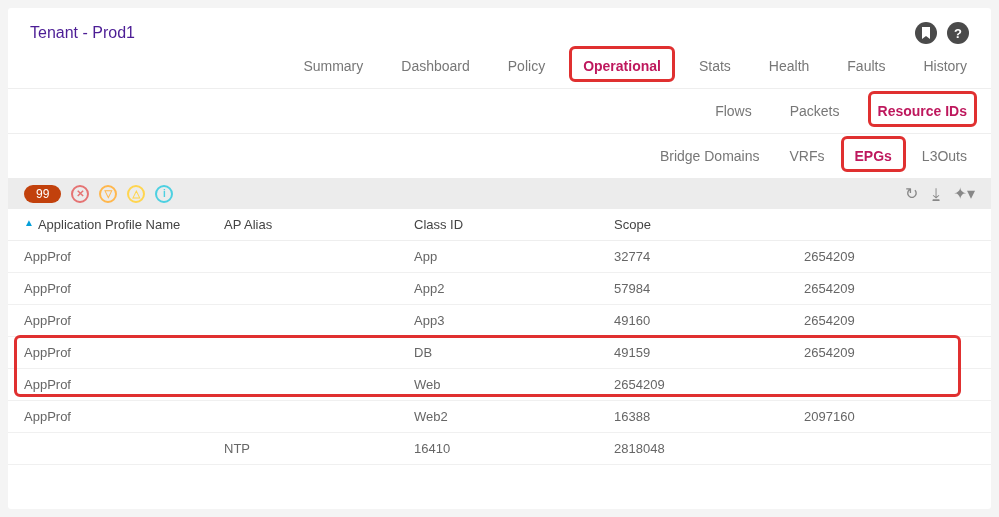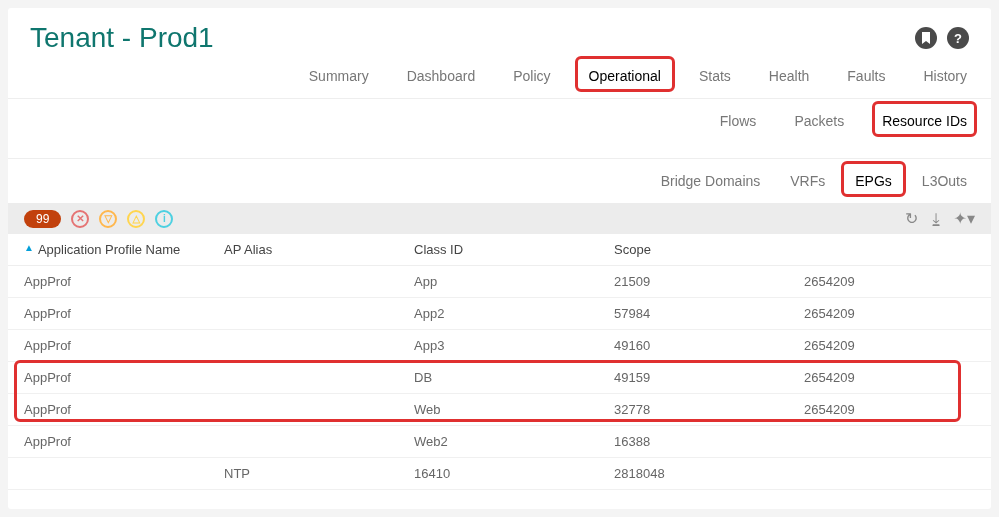--- a/index.html
+++ b/index.html
@@ -20,23 +20,23 @@
       padding-top: 10px;
       position: relative;
     }
     .header-row {
       display: flex;
       justify-content: space-between;
       align-items: center;
       padding: 4px 22px 10px 22px;
     }
     .title {
-      font-size: 28px;
+      font-size: 16px;
       font-weight: 400;
-      color: #0f766e;
+      color: #4c1d95;
     }
     .header-icons { display: flex; gap: 10px; }
     .circ-icon {
       width: 22px; height: 22px; border-radius: 50%;
       background: #4a4a4a; color: #fff;
       display: flex; align-items: center; justify-content: center;
       font-size: 13px; font-weight: 700;
     }
     .tab-row {
       display: flex;
@@ -44,35 +44,35 @@
       gap: 34px;
       padding: 0 22px 10px 22px;
       border-bottom: 1px solid #eee;
     }
     .tab {
       color: #777;
       padding: 4px 2px;
       cursor: pointer;
       position: relative;
     }
-    .tab.active { color: #000000; font-weight: 400; }
+    .tab.active { color: #be185d; font-weight: 700; }
     .highlight-box {
       position: absolute;
       border: 3px solid #e03030;
       border-radius: 6px;
       pointer-events: none;
     }
     .hl-op { left: -12px; right: -12px; top: -8px; bottom: -4px; }
     .hl-res { left: -8px; right: -8px; top: -8px; bottom: -4px; }
     .hl-epg { left: -12px; right: -12px; top: -8px; bottom: -4px; }
     .subtab-row {
       display: flex;
       justify-content: flex-end;
       gap: 34px;
-      padding: 10px 22px 25px 22px;
+      padding: 10px 22px 10px 22px;
       border-bottom: 1px solid #eee;
     }
     .ttab-row {
       display: flex;
       justify-content: flex-end;
       gap: 26px;
       padding: 10px 22px;
     }
     .toolbar {
       background: #ececec;
@@ -181,21 +181,21 @@
     <div>AP Alias</div>
     <div>Class ID</div>
     <div>Scope</div>
   </div>
 
   <div id="tbody">
       <div class="trow">
         <div>AppProf</div>
         <div></div>
         <div>App</div>
-        <div>21509</div>
+        <div>32774</div>
         <div>2654209</div>
       </div>
       <div class="trow">
         <div>AppProf</div>
         <div></div>
         <div>App2</div>
         <div>57984</div>
         <div>2654209</div>
       </div>
       <div class="trow">
@@ -210,28 +210,28 @@
         <div></div>
         <div>DB</div>
         <div>49159</div>
         <div>2654209</div>
         <div class="row-highlight"></div>
       </div>
       <div class="trow">
         <div>AppProf</div>
         <div></div>
         <div>Web</div>
-        <div>32778</div>
         <div>2654209</div>
       </div>
       <div class="trow">
         <div>AppProf</div>
         <div></div>
         <div>Web2</div>
         <div>16388</div>
+        <div>2097160</div>
       </div>
       <div class="trow">
         <div></div>
         <div>NTP</div>
         <div>16410</div>
         <div>2818048</div>
       </div>
     </div>
 
 </div>

